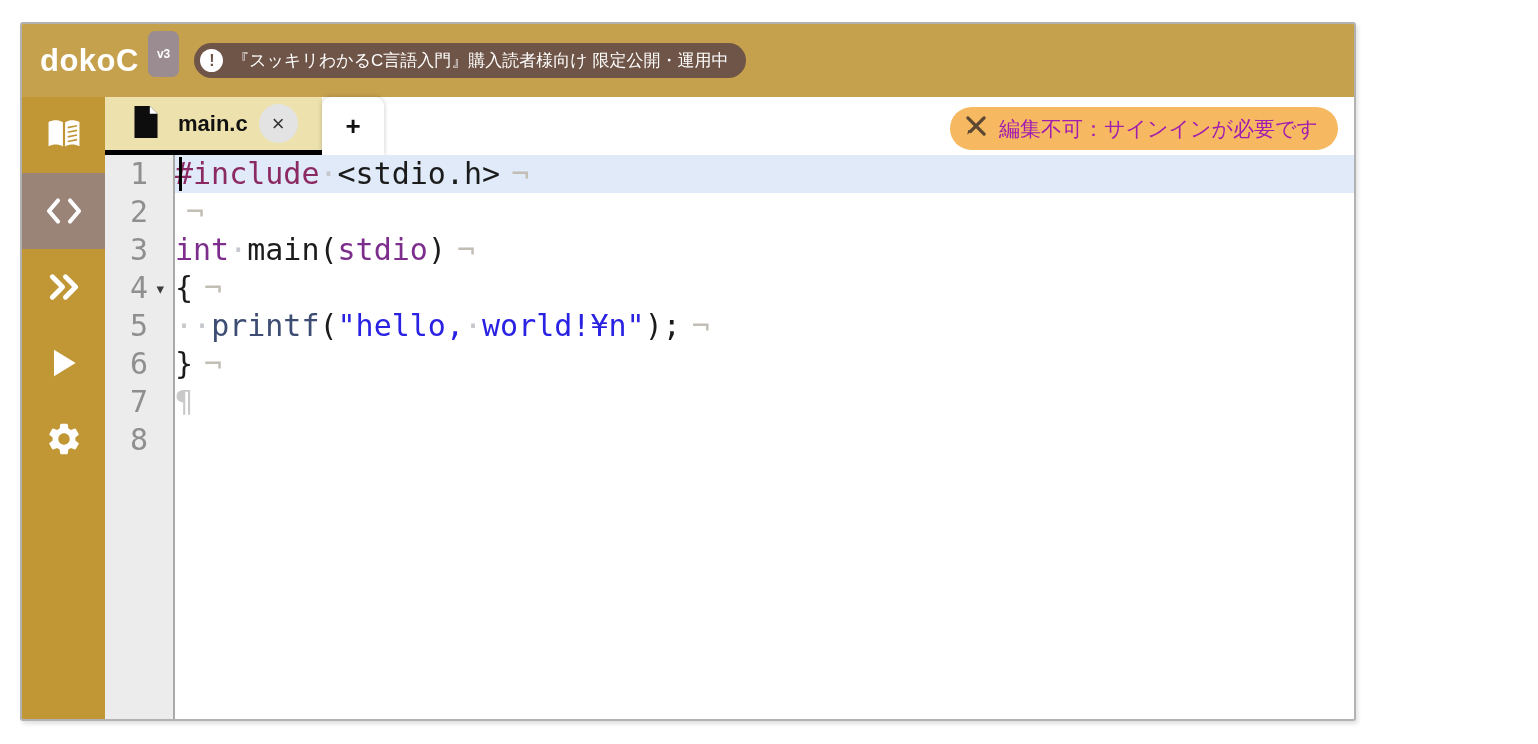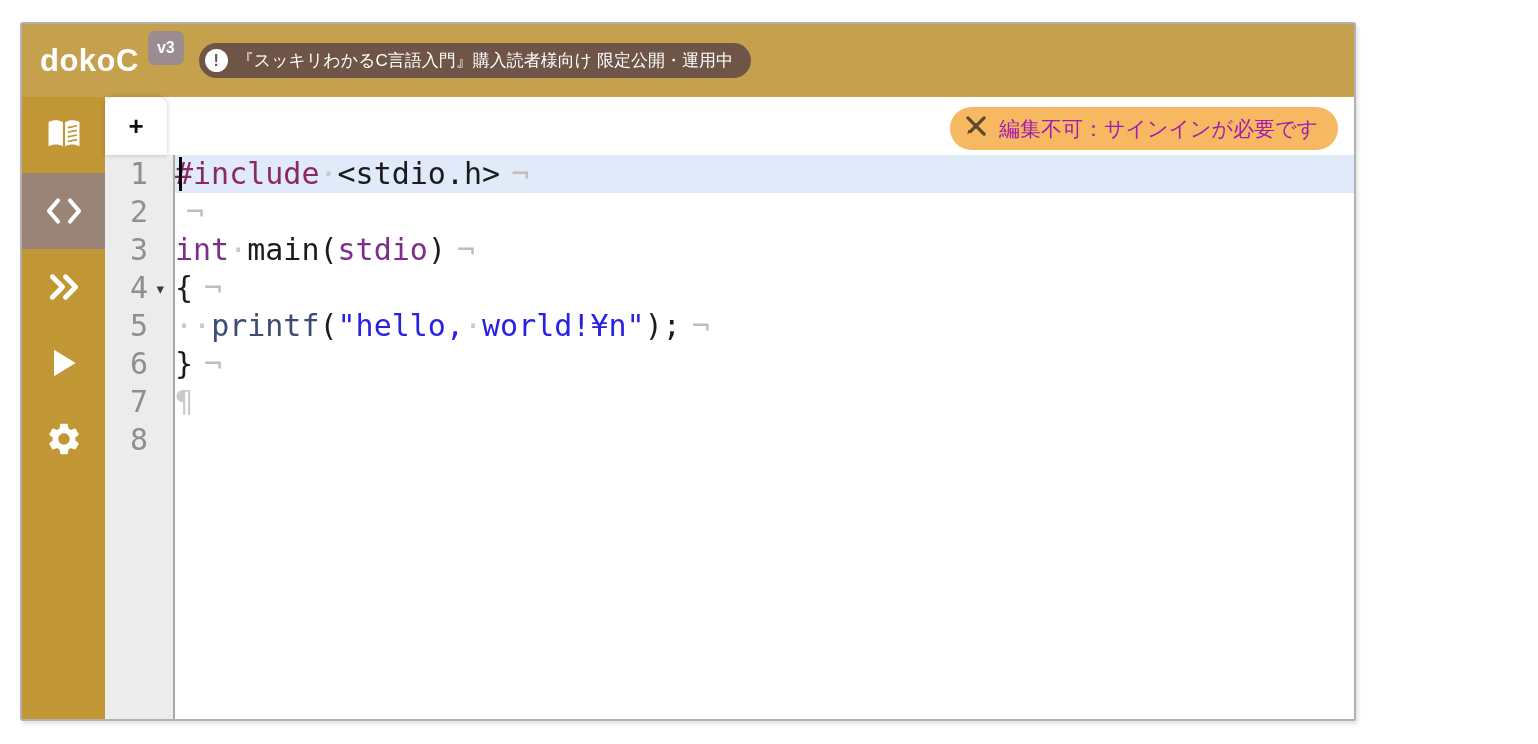--- a/index.html
+++ b/index.html
@@ -6,22 +6,22 @@
   *{box-sizing:border-box;}
   .stage{position:relative;width:1538px;height:744px;background:#fff;overflow:hidden;
          font-family:"Liberation Sans","DejaVu Sans",sans-serif;}
   .window{position:absolute;left:20px;top:22px;width:1336px;height:699px;
           border:2px solid #B2B2B2;border-radius:3px;overflow:hidden;
           box-shadow:2px 3px 4px rgba(0,0,0,0.12);display:flex;flex-direction:column;background:#fff;}
 
   
   .hdr{height:73px;flex:0 0 73px;background:var(--header_bg,#C6A14D);display:flex;align-items:center;padding-left:18px;}
   .brand{font-size:31px;font-weight:bold;color:#fff;letter-spacing:.5px;}
-  .ver{background:var(--badge_bg,#9B8C91);color:#fff;font-size:16px;font-weight:bold;
-       padding:8px 9px;border-radius:7px;align-self:flex-start;margin:7px 0 0 9px;}
+  .ver{background:var(--badge_bg,#9B8C91);color:#fff;font-size:12px;font-weight:bold;
+       padding:16px 9px;border-radius:7px;align-self:flex-start;margin:7px 0 0 9px;}
   .notice{background:var(--notice_bg,#6F5548);border-radius:18px;height:35px;display:flex;align-items:center;
           gap:9px;padding:0 18px 0 6px;margin-left:15px;color:#fff;font-size:17px;white-space:nowrap;}
   .bang{width:23px;height:23px;border-radius:50%;background:#fff;color:var(--notice_bg,#6F5548);
         font-weight:bold;font-size:16px;display:flex;align-items:center;justify-content:center;flex:0 0 23px;}
   .hdr-right{margin-left:auto;display:flex;align-items:center;gap:26px;padding-right:20px;}
   .grid-icon{display:grid;grid-template-columns:repeat(3,6px);grid-gap:2.5px;cursor:pointer;}
   .grid-icon i{width:6px;height:6px;background:#fff;}
   .signin{color:#fff;font-size:21px;cursor:pointer;white-space:nowrap;}
 
   
@@ -132,20 +132,30 @@
             <svg width="38" height="38" viewBox="0 0 24 24">
               <path fill="#fff" d="M19.14 12.94c.04-.3.06-.61.06-.94 0-.32-.02-.64-.07-.94l2.03-1.58c.18-.14.23-.41.12-.61l-1.92-3.32c-.12-.22-.37-.29-.59-.22l-2.39.96c-.5-.38-1.03-.7-1.62-.94l-.36-2.54c-.04-.24-.24-.41-.48-.41h-3.84c-.24 0-.43.17-.47.41l-.36 2.54c-.59.24-1.13.57-1.62.94l-2.39-.96c-.22-.08-.47 0-.59.22L2.74 8.87c-.12.21-.08.47.12.61l2.03 1.58c-.05.3-.09.63-.09.94s.02.64.07.94l-2.03 1.58c-.18.14-.23.41-.12.61l1.92 3.32c.12.22.37.29.59.22l2.39-.96c.5.38 1.03.7 1.62.94l.36 2.54c.05.24.24.41.48.41h3.84c.24 0 .44-.17.47-.41l.36-2.54c.59-.24 1.13-.56 1.62-.94l2.39.96c.22.08.47 0 .59-.22l1.92-3.32c.12-.22.07-.47-.12-.61l-2.01-1.58zM12 15.6c-1.98 0-3.6-1.62-3.6-3.6s1.62-3.6 3.6-3.6 3.6 1.62 3.6 3.6-1.62 3.6-3.6 3.6z"></path>
             </svg>
           </span>
         </div>
       </div>
 
       <div class="main">
 
         <div class="tabbar">
+          <div class="tab active">
+            <span>
+              <svg width="26" height="32" viewBox="0 0 20 25">
+                <path fill="#0d0d0d" d="M1 0 H13 L19 6 V25 H1 Z"></path>
+                <path fill="#fff" d="M13 0 L19 6 H13 Z"></path>
+              </svg>
+            </span>
+            <span class="tab-label">main.c</span>
+            <span class="tab-close">×</span>
+          </div>
           <div class="tab new">+</div>
           <div class="readonly">
             <span>
               <svg width="26" height="26" viewBox="0 0 24 24">
                 <g stroke="#5B4732" stroke-width="3" stroke-linecap="round">
                   <line x1="19.5" y1="4.5" x2="7" y2="17"></line>
                   <line x1="4.5" y1="4.5" x2="19.5" y2="19.5"></line>
                 </g>
                 <path fill="#5B4732" d="M7.5 16.5 L4 20 L4.8 15.6 Z"></path>
               </svg>

